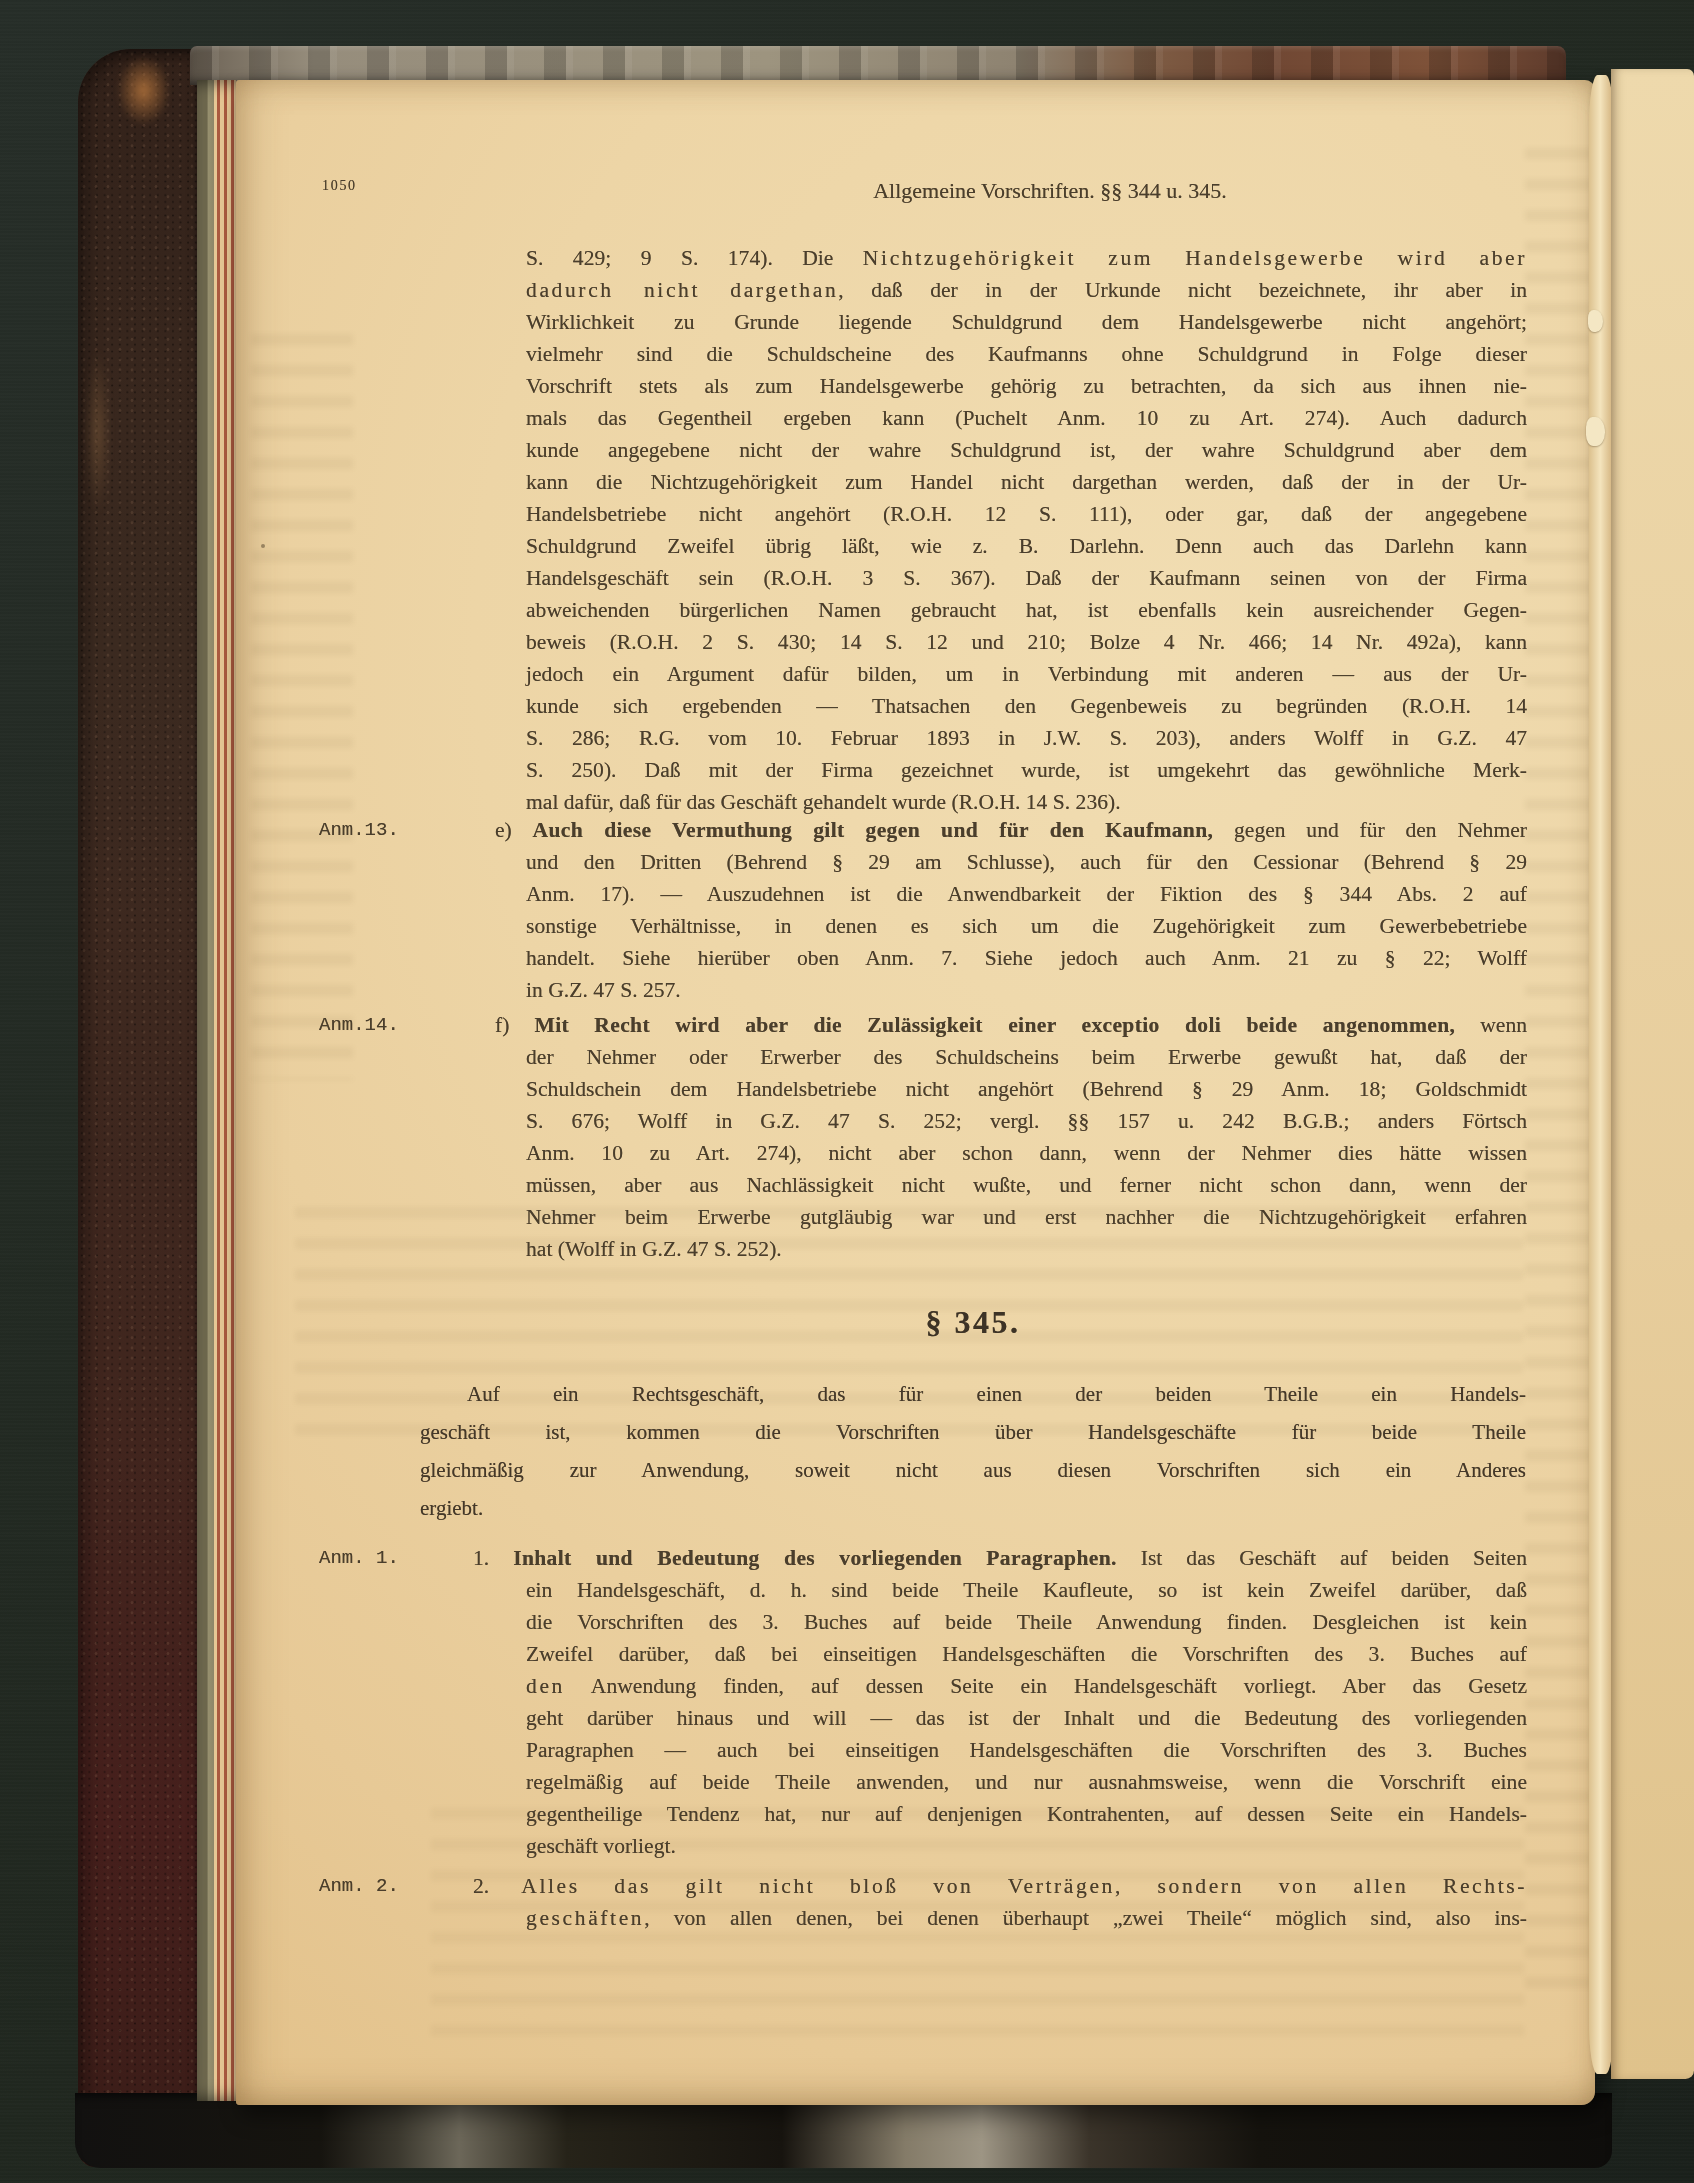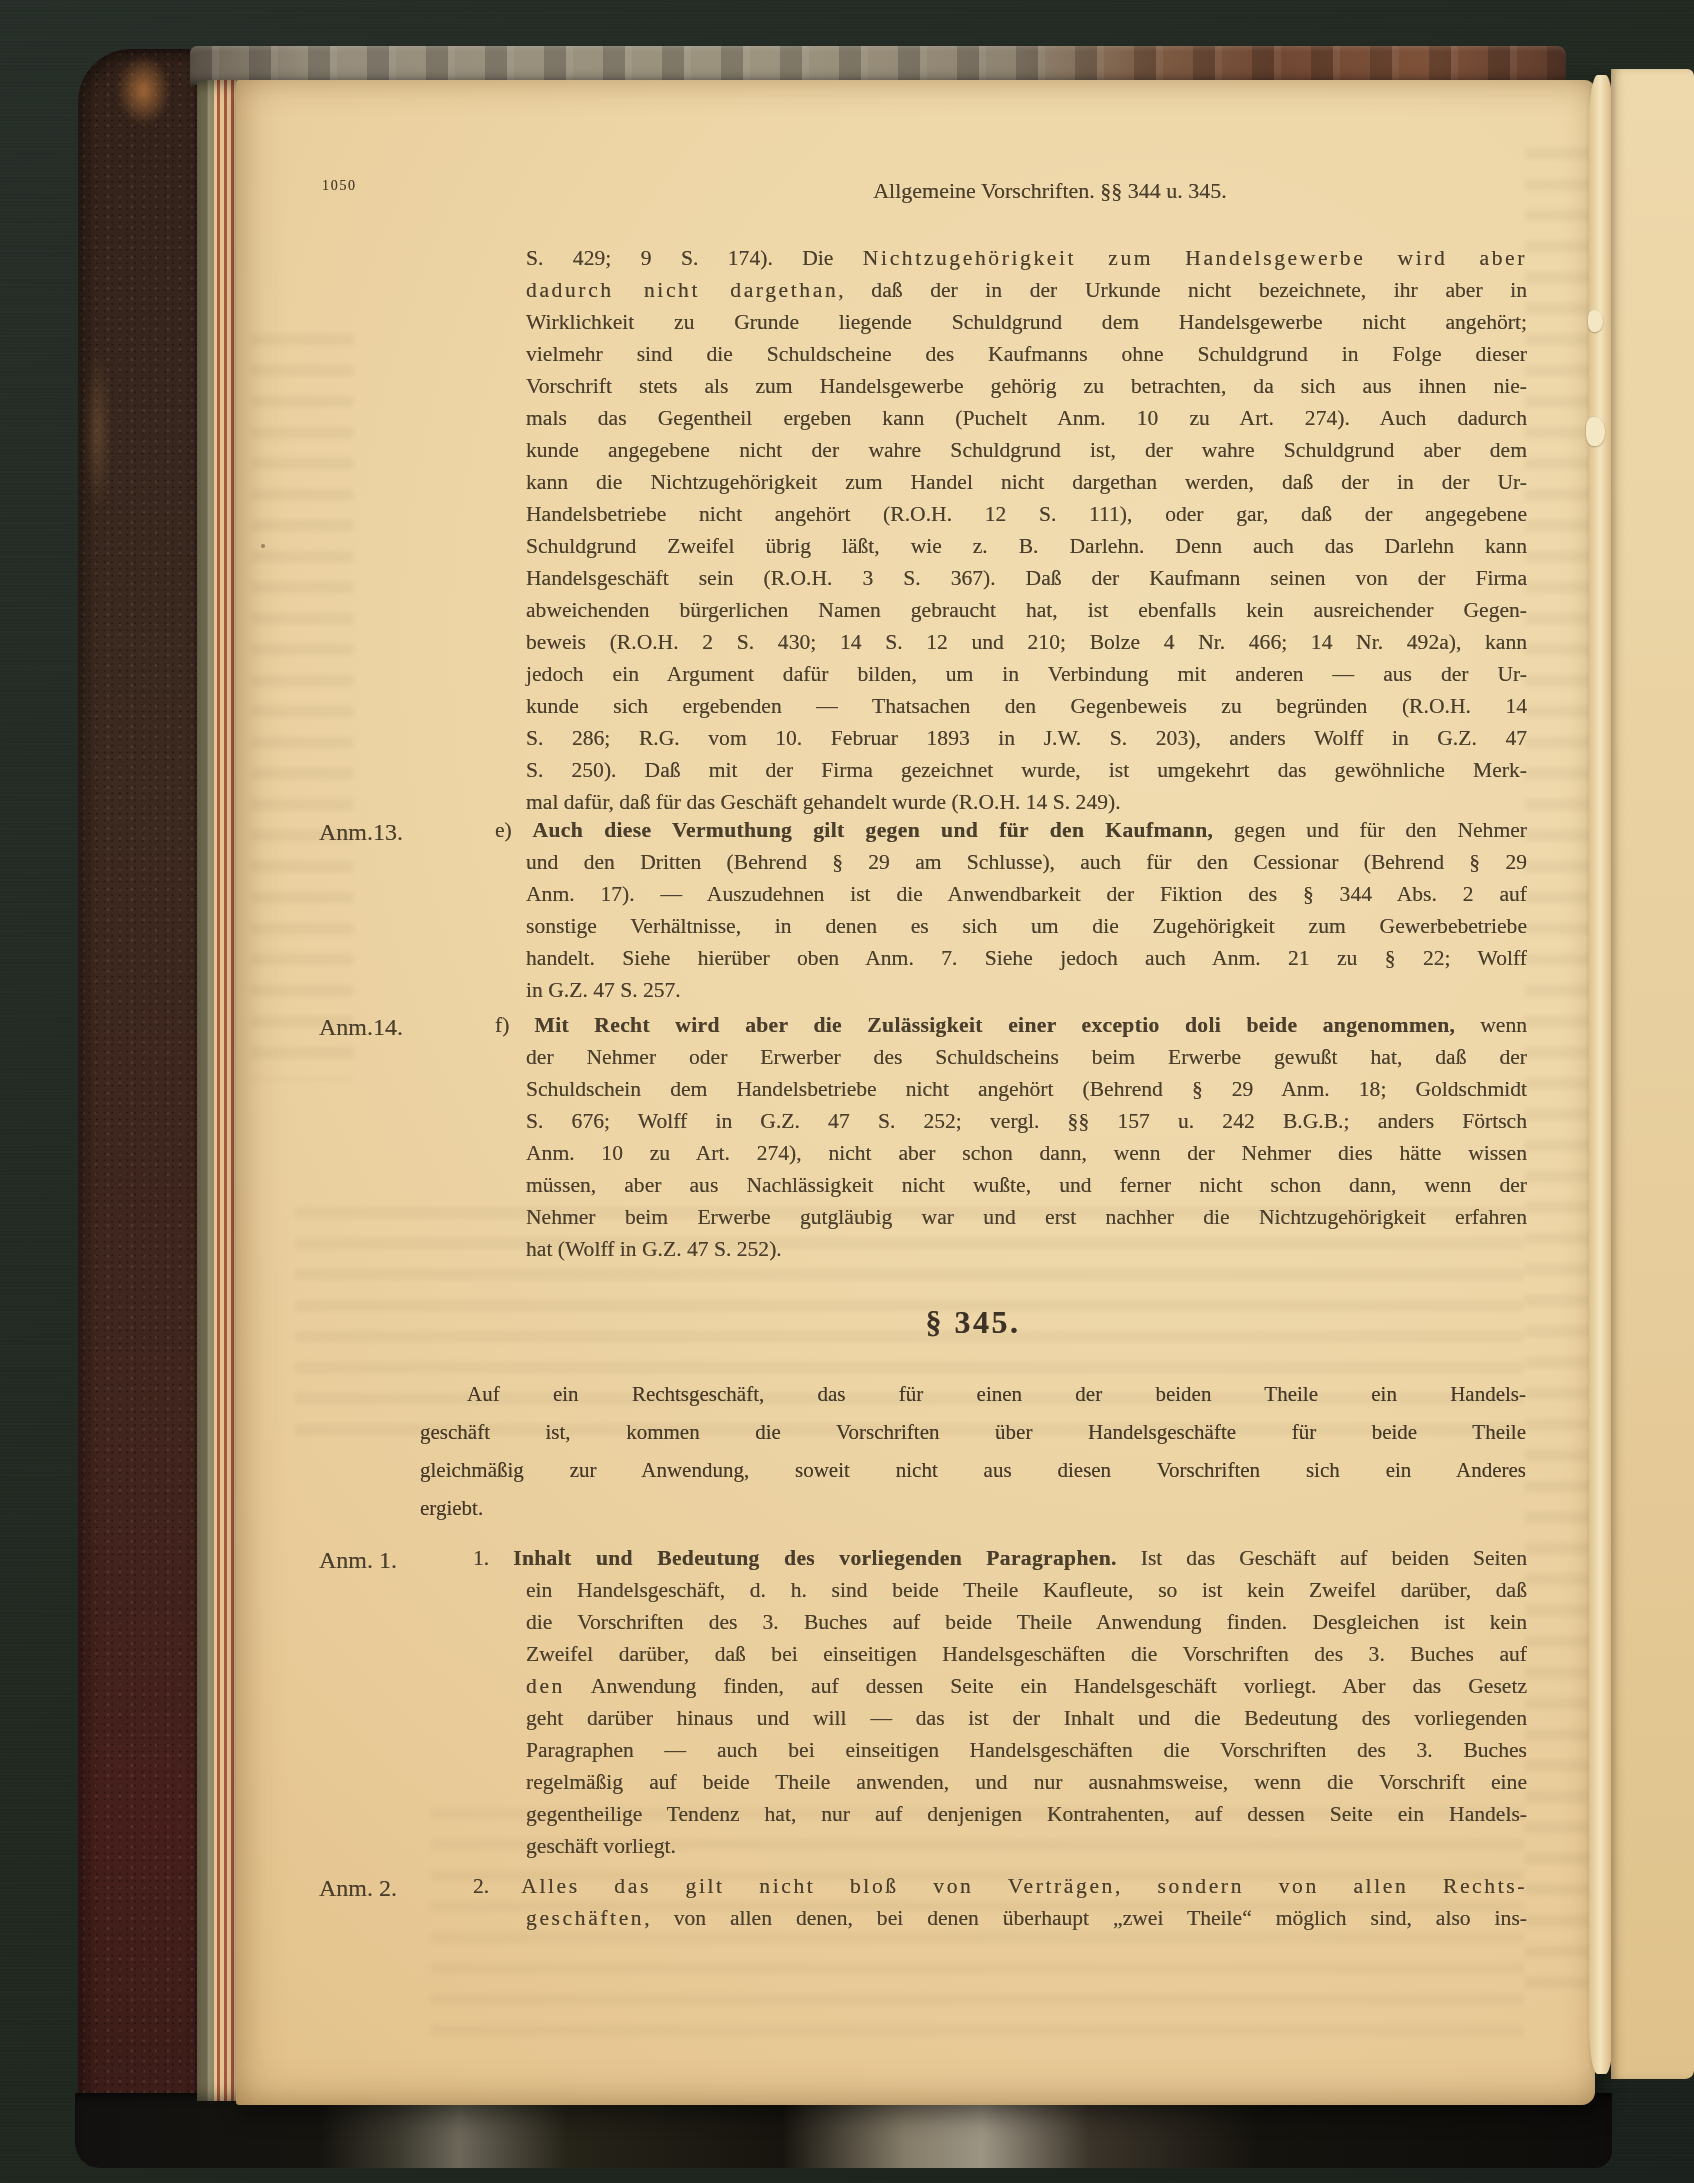--- a/index.html
+++ b/index.html
@@ -73,21 +73,21 @@
   .gC{left:59px;top:1127px;width:1228px;height:246px;opacity:.45;}
   .gB{left:195px;top:1728px;width:1093px;height:246px;opacity:.4;}
   .speck{position:absolute;left:24.6px;top:464px;width:4.2px;height:4.2px;border-radius:50%;
     background:#5a4a33;opacity:.55;}
 
   
   .page *{box-sizing:border-box;}
   .txt{color:#4a3e2c;text-shadow:0 0 0.5px rgba(60,45,25,.55);}
   .pgnum{position:absolute;left:86px;top:98px;font-size:14px;letter-spacing:1.7px;}
   .rtitle{position:absolute;left:136px;top:98px;width:1356px;text-align:center;font-size:22px;}
-  .mnote{position:absolute;left:83px;font-size:24px;white-space:nowrap;}
+  .mnote{position:absolute;left:83px;font-size:19px;white-space:nowrap;font-family:Liberation Mono, monospace;}
   .mn13{top:739px;} .mn14{top:934px;} .mn1{top:1467px;} .mn2{top:1795px;}
 
   .block{position:absolute;font-size:21.6px;line-height:32px;}
   .blkA{top:162px;left:290px;width:1001px;}
   .blkB{top:734px;left:290px;width:1001px;}
   .blkC{top:929px;left:290px;width:1001px;}
   .blkD{top:1462px;left:290px;width:1001px;}
   .blkE{top:1790px;left:290px;width:1001px;}
   .hang37 .line:first-child{text-indent:-31px;}
   .hang62 .line:first-child{text-indent:-53px;}
@@ -139,21 +139,21 @@
         <div class="line"><span>kann die Nichtzugehörigkeit zum Handel nicht dargethan werden, daß der in der Ur-</span></div>
         <div class="line"><span>Handelsbetriebe nicht angehört (R.O.H. 12 S. 111), oder gar, daß der angegebene</span></div>
         <div class="line"><span>Schuldgrund Zweifel übrig läßt, wie z. B. Darlehn. Denn auch das Darlehn kann</span></div>
         <div class="line"><span>Handelsgeschäft sein (R.O.H. 3 S. 367). Daß der Kaufmann seinen von der Firma</span></div>
         <div class="line"><span>abweichenden bürgerlichen Namen gebraucht hat, ist ebenfalls kein ausreichender Gegen-</span></div>
         <div class="line"><span>beweis (R.O.H. 2 S. 430; 14 S. 12 und 210; Bolze 4 Nr. 466; 14 Nr. 492a), kann</span></div>
         <div class="line"><span>jedoch ein Argument dafür bilden, um in Verbindung mit anderen — aus der Ur-</span></div>
         <div class="line"><span>kunde sich ergebenden — Thatsachen den Gegenbeweis zu begründen (R.O.H. 14</span></div>
         <div class="line"><span>S. 286; R.G. vom 10. Februar 1893 in J.W. S. 203), anders Wolff in G.Z. 47</span></div>
         <div class="line"><span>S. 250). Daß mit der Firma gezeichnet wurde, ist umgekehrt das gewöhnliche Merk-</span></div>
-        <div class="line last"><span>mal dafür, daß für das Geschäft gehandelt wurde (R.O.H. 14 S. 249).</span></div>
+        <div class="line last"><span>mal dafür, daß für das Geschäft gehandelt wurde (R.O.H. 14 S. 236).</span></div>
       </div>
     <div class="txt block blkB hang37">
         <div class="line"><span>e) </span><b>Auch diese Vermuthung gilt gegen und für den Kaufmann,</b><span> gegen und für den Nehmer</span></div>
         <div class="line"><span>und den Dritten (Behrend § 29 am Schlusse), auch für den Cessionar (Behrend § 29</span></div>
         <div class="line"><span>Anm. 17). — Auszudehnen ist die Anwendbarkeit der Fiktion des § 344 Abs. 2 auf</span></div>
         <div class="line"><span>sonstige Verhältnisse, in denen es sich um die Zugehörigkeit zum Gewerbebetriebe</span></div>
         <div class="line"><span>handelt. Siehe hierüber oben Anm. 7. Siehe jedoch auch Anm. 21 zu § 22; Wolff</span></div>
         <div class="line last"><span>in G.Z. 47 S. 257.</span></div>
       </div>
     <div class="txt block blkC hang37">

